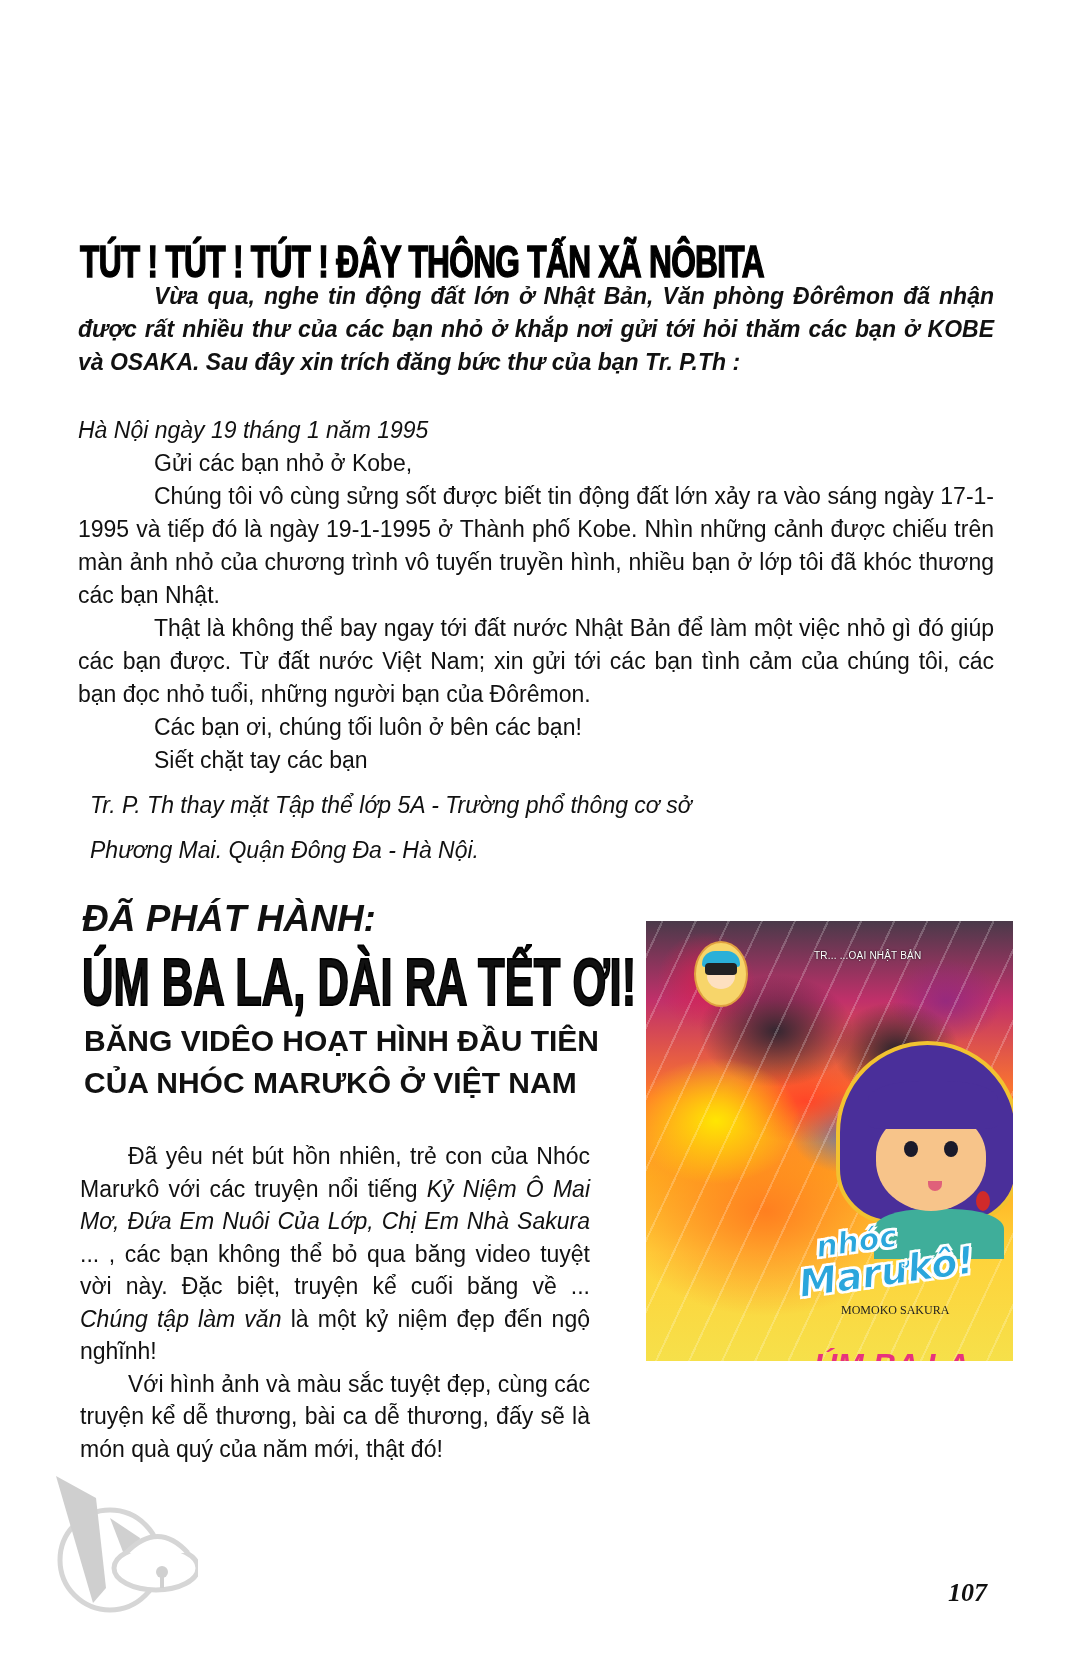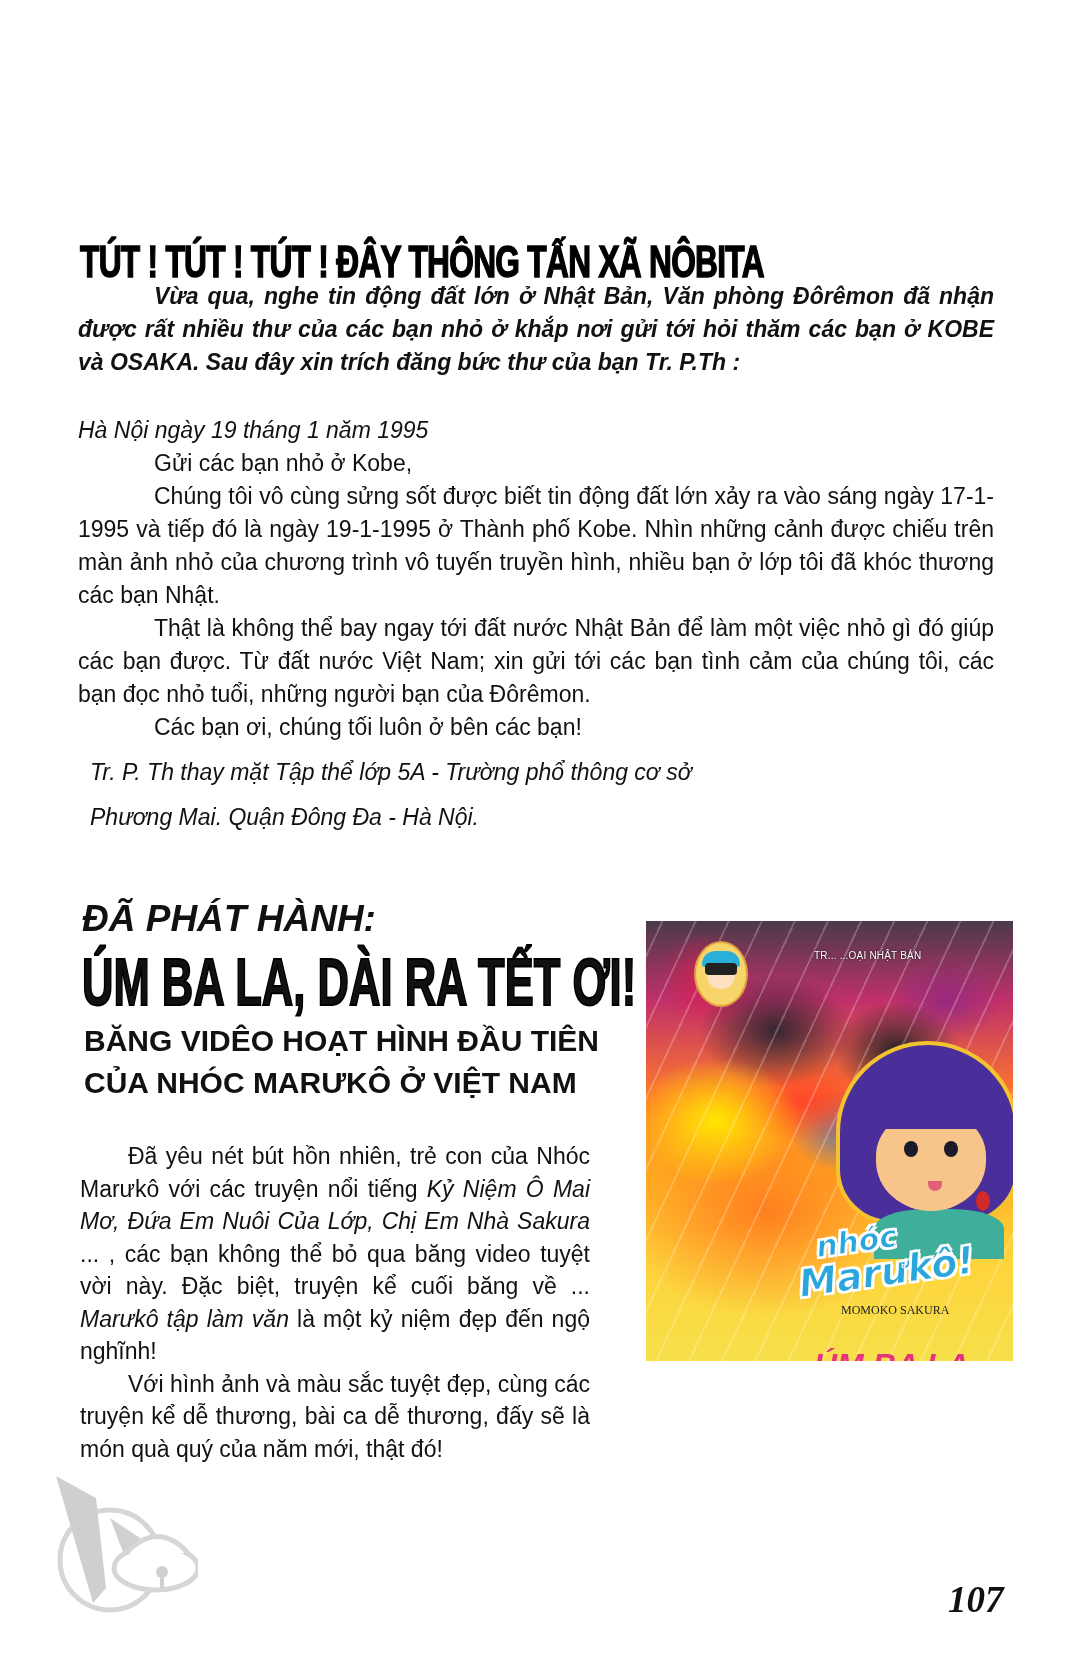--- a/index.html
+++ b/index.html
@@ -74,50 +74,51 @@
   .cover .logo .l1{font-size:30px;padding-left:22px;display:block;}
   .cover .logo .l2{font-size:38px;display:block;}
   .cover .author{position:absolute;left:195px;top:382px;font-family:"Liberation Serif",serif;font-size:12px;color:#222;}
   .cover .t1{position:absolute;left:168px;top:426px;font-family:"Liberation Sans",sans-serif;font-weight:700;font-style:italic;
     font-size:32px;color:#e8327e;}
   .cover .t2{position:absolute;left:90px;top:466px;font-family:"Liberation Sans",sans-serif;font-weight:900;font-style:italic;
     font-size:28px;color:#111;margin-top:8px;}
 
   
   .watermark{left:48px;top:1468px;width:150px;height:150px;}
-  .pagenum{left:948px;top:1578px;font-family:"Liberation Serif",serif;font-weight:bold;font-style:italic;font-size:37px;}
+  .pagenum{left:948px;top:1578px;font-family:"Liberation Serif",serif;font-weight:bold;font-style:italic;font-size:26px;}
 </style>
 </head>
 <body>
 
 <h1 class="abs headline1">TÚT ! TÚT ! TÚT ! ĐÂY THÔNG TẤN XÃ NÔBITA</h1>
 
 <div class="abs intro">
   <p>Vừa qua, nghe tin động đất lớn ở Nhật Bản, Văn phòng Đôrêmon đã nhận được rất nhiều thư của các bạn nhỏ ở khắp nơi gửi tới hỏi thăm các bạn ở KOBE và OSAKA. Sau đây xin trích đăng bức thư của bạn Tr. P.Th :</p>
 </div>
 
 <div class="abs letter">
   <p class="date">Hà Nội ngày 19 tháng 1 năm 1995</p>
   <p class="ind">Gửi các bạn nhỏ ở Kobe,</p>
   <p class="ind">Chúng tôi vô cùng sửng sốt được biết tin động đất lớn xảy ra vào sáng ngày 17-1-1995 và tiếp đó là ngày 19-1-1995 ở Thành phố Kobe. Nhìn những cảnh được chiếu trên màn ảnh nhỏ của chương trình vô tuyến truyền hình, nhiều bạn ở lớp tôi đã khóc thương các bạn Nhật.</p>
   <p class="ind">Thật là không thể bay ngay tới đất nước Nhật Bản để làm một việc nhỏ gì đó giúp các bạn được. Từ đất nước Việt Nam; xin gửi tới các bạn tình cảm của chúng tôi, các bạn đọc nhỏ tuổi, những người bạn của Đôrêmon.</p>
   <p class="ind">Các bạn ơi, chúng tối luôn ở bên các bạn!</p>
+  <p class="ind">Siết chặt tay các bạn</p>
   <p class="sig">Tr. P. Th thay mặt Tập thể lớp 5A - Trường phổ thông cơ sở</p>
   <p class="sig">Phương Mai. Quận Đông Đa - Hà Nội.</p>
 </div>
 
 <div class="abs released">ĐÃ PHÁT HÀNH:</div>
 <div class="abs title2">ÚM BA LA, DÀI RA TẾT ƠI!</div>
 <div class="abs subtitle2">
   <div>BĂNG VIDÊO HOẠT HÌNH ĐẦU TIÊN</div>
   <div>CỦA NHÓC MARƯKÔ Ở VIỆT NAM</div>
 </div>
 
 <div class="abs promo">
-  <p><span>Đã yêu nét bút hồn nhiên, trẻ con của Nhóc Marưkô với các truyện nổi tiếng </span><em>Kỷ Niệm Ô Mai Mơ, Đứa Em Nuôi Của Lớp, Chị Em Nhà Sakura</em><span> ... , các bạn không thể bỏ qua băng video tuyệt vời này. Đặc biệt, truyện kể cuối băng về ... </span><em>Marưkô tập làm văn</em><span> là một kỷ niệm đẹp đến ngộ nghĩnh!</span></p>
+  <p><span>Đã yêu nét bút hồn nhiên, trẻ con của Nhóc Marưkô với các truyện nổi tiếng </span><em>Kỷ Niệm Ô Mai Mơ, Đứa Em Nuôi Của Lớp, Chị Em Nhà Sakura</em><span> ... , các bạn không thể bỏ qua băng video tuyệt vời này. Đặc biệt, truyện kể cuối băng về ... </span><em>Chúng tập làm văn</em><span> là một kỷ niệm đẹp đến ngộ nghĩnh!</span></p>
   <p>Với hình ảnh và màu sắc tuyệt đẹp, cùng các truyện kể dễ thương, bài ca dễ thương, đấy sẽ là món quà quý của năm mới, thật đó!</p>
 </div>
 
 <div class="abs cover">
   <div class="paint"></div>
   <div class="badge">
     <div class="cap"></div>
       <div class="face"></div>
       <div class="hair"></div>
   </div>

